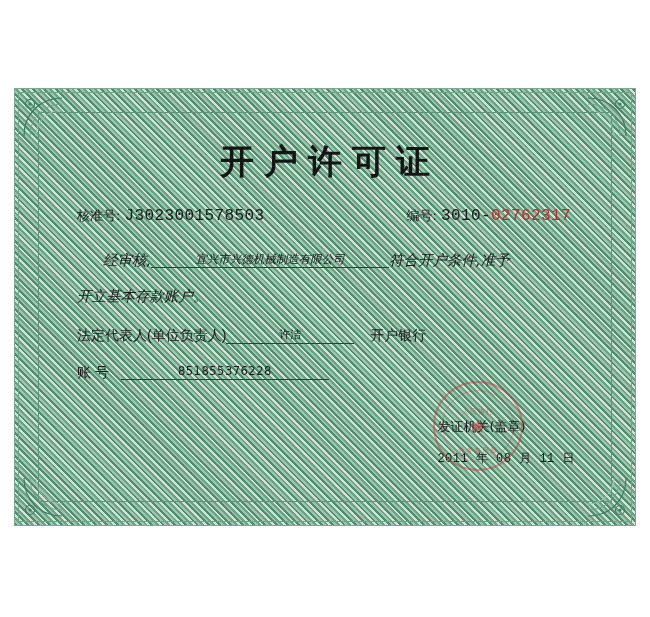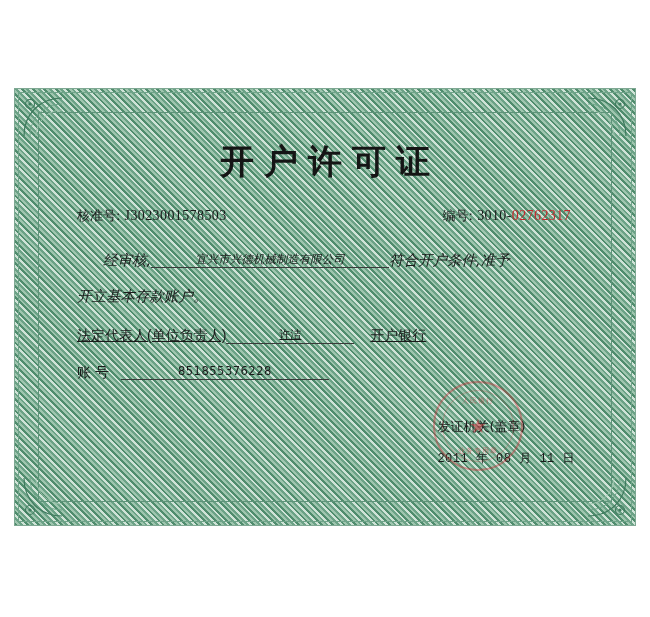--- a/index.html
+++ b/index.html
@@ -152,22 +152,22 @@
     font-size: 13px;
     font-family: "DejaVu Sans", "Liberation Sans", sans-serif;
   }
 
   .row-approve {
     justify-content: space-between;
     margin: 0 6px 20px 4px;
   }
   .lbl { white-space: nowrap; }
   .val {
-    font-family: Liberation Serif, serif;
-    font-size: 14px;
+    font-family: Liberation Mono, monospace;
+    font-size: 16px;
     letter-spacing: .4px;
   }
   .val-red { color: #c5262b; }
 
   .para {
     margin: 0 4px 6px 4px;
     font-size: 14.5px;
     line-height: 30px;
     font-family: "DejaVu Sans", "Liberation Sans", sans-serif;
     font-style: italic;
@@ -189,21 +189,20 @@
   .fill.company { width: 230px; }
   .fill.rep     { width: 120px; font-size: 11px; }
   .fill.bank    { width: 215px; font-size: 11px; }
   .fill.account { width: 200px; font-size: 11.5px; letter-spacing: .5px; }
 
   .row2 {
     margin: 16px 4px 18px 4px;
     display: flex;
     align-items: baseline;
     font-size: 14px;
-    text-decoration: underline;
   }
   .row2 .gap { width: 16px; }
 
   .row3 {
     margin: 18px 4px 0 4px;
     display: flex;
     align-items: flex-end;
     font-size: 14px;
   }
   .row3 .sp { display:inline-block; width: 12px; }
@@ -253,21 +252,21 @@
   .seal .seal-txt-top,
   .seal .seal-txt-bot {
     position: absolute;
     left: 0; right: 0;
     text-align: center;
     color: rgba(200,40,50,.65);
     font-size: 7px;
     letter-spacing: 1px;
     font-family: "DejaVu Sans", sans-serif;
   }
-  .seal .seal-txt-top { top: 13px; }
+  .seal .seal-txt-top { top: 24px; }
   .seal .seal-txt-bot { bottom: 13px; }
 </style>
 </head>
 <body>
 
 <div class="certificate">
 
   <div class="guilloche">
     <div class="vtex"></div>
     <div class="hlines"></div>

